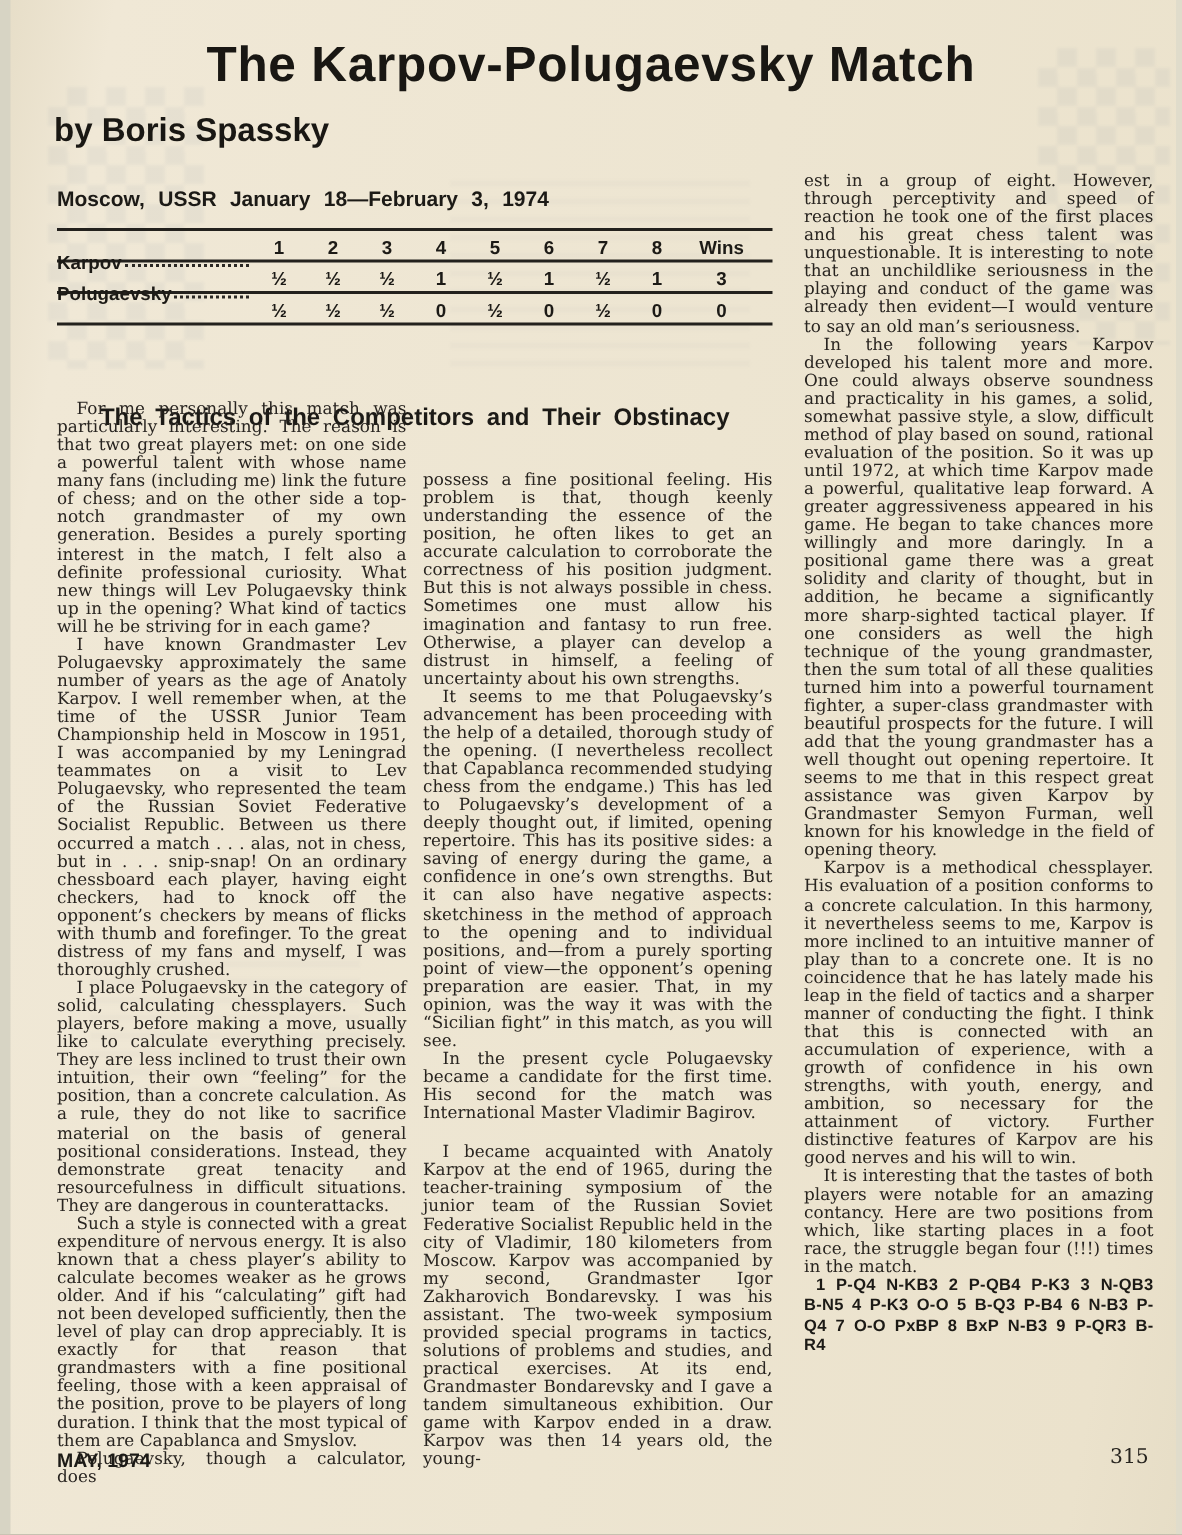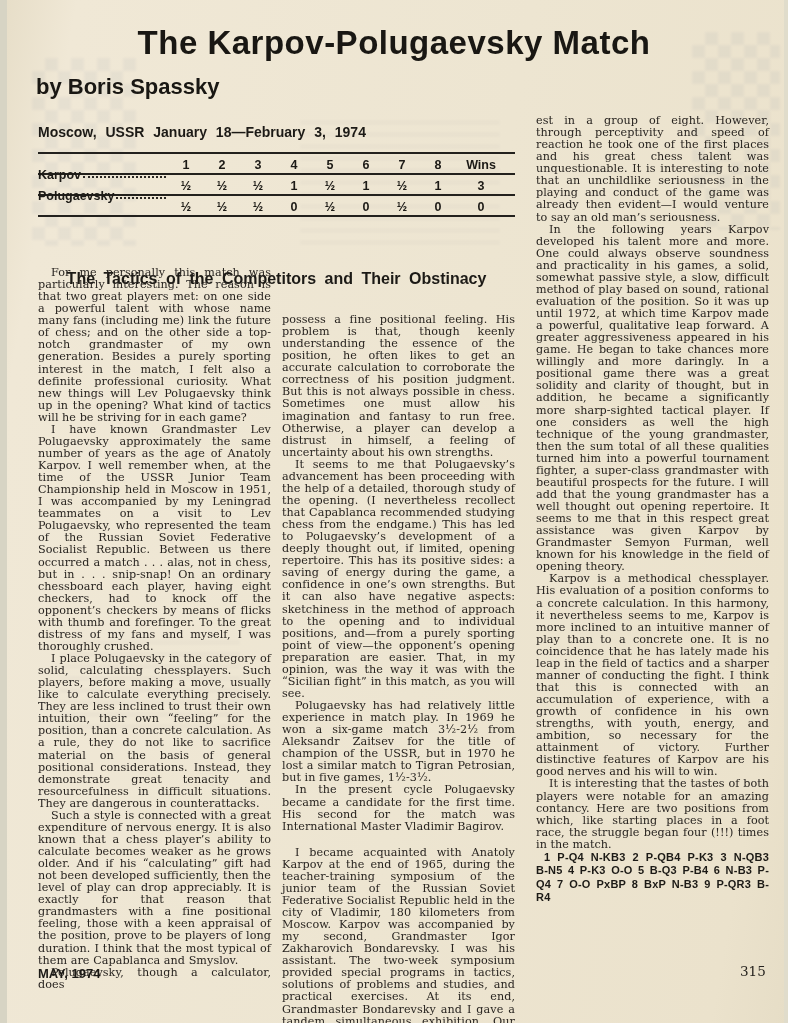--- a/index.html
+++ b/index.html
@@ -155,21 +155,20 @@
     <p>For me personally this match was particularly interesting. The reason is that two great players met: on one side a powerful talent with whose name many fans (including me) link the future of chess; and on the other side a top-notch grandmaster of my own generation. Besides a purely sporting interest in the match, I felt also a definite professional curiosity. What new things will Lev Polugaevsky think up in the opening? What kind of tactics will he be striving for in each game?</p>
     <p>I have known Grandmaster Lev Polugaevsky approximately the same number of years as the age of Anatoly Karpov. I well remember when, at the time of the USSR Junior Team Championship held in Moscow in 1951, I was accompanied by my Leningrad teammates on a visit to Lev Polugaevsky, who represented the team of the Russian Soviet Federative Socialist Republic. Between us there occurred a match . . . alas, not in chess, but in . . . snip-snap! On an ordinary chessboard each player, having eight checkers, had to knock off the opponent’s checkers by means of flicks with thumb and forefinger. To the great distress of my fans and myself, I was thoroughly crushed.</p>
     <p>I place Polugaevsky in the category of solid, calculating chessplayers. Such players, before making a move, usually like to calculate everything precisely. They are less inclined to trust their own intuition, their own “feeling” for the position, than a concrete calculation. As a rule, they do not like to sacrifice material on the basis of general positional considerations. Instead, they demonstrate great tenacity and resourcefulness in difficult situations. They are dangerous in counterattacks.</p>
     <p>Such a style is connected with a great expenditure of nervous energy. It is also known that a chess player’s ability to calculate becomes weaker as he grows older. And if his “calculating” gift had not been developed sufficiently, then the level of play can drop appreciably. It is exactly for that reason that grandmasters with a fine positional feeling, those with a keen appraisal of the position, prove to be players of long duration. I think that the most typical of them are Capablanca and Smyslov.</p>
     <p>Polugaevsky, though a calculator, does</p>
   </div>
 
   <div class="col col2">
     <p class="noindent">possess a fine positional feeling. His problem is that, though keenly understanding the essence of the position, he often likes to get an accurate calculation to corroborate the correctness of his position judgment. But this is not always possible in chess. Sometimes one must allow his imagination and fantasy to run free. Otherwise, a player can develop a distrust in himself, a feeling of uncertainty about his own strengths.</p>
     <p>It seems to me that Polugaevsky’s advancement has been proceeding with the help of a detailed, thorough study of the opening. (I nevertheless recollect that Capablanca recommended studying chess from the endgame.) This has led to Polugaevsky’s development of a deeply thought out, if limited, opening repertoire. This has its positive sides: a saving of energy during the game, a confidence in one’s own strengths. But it can also have negative aspects: sketchiness in the method of approach to the opening and to individual positions, and—from a purely sporting point of view—the opponent’s opening preparation are easier. That, in my opinion, was the way it was with the “Sicilian fight” in this match, as you will see.</p>
-    <p>Polugaevsky has had relatively little experience in match play. In 1969 he won a six-game match 3½-2½ from Aleksandr Zaitsev for the title of champion of the USSR, but in 1970 he lost a similar match to Tigran Petrosian, but in five games, 1½-3½.</p>
     <p>In the present cycle Polugaevsky became a candidate for the first time. His second for the match was International Master Vladimir Bagirov.</p>
     <p class="gap-before">I became acquainted with Anatoly Karpov at the end of 1965, during the teacher-training symposium of the junior team of the Russian Soviet Federative Socialist Republic held in the city of Vladimir, 180 kilometers from Moscow. Karpov was accompanied by my second, Grandmaster Igor Zakharovich Bondarevsky. I was his assistant. The two-week symposium provided special programs in tactics, solutions of problems and studies, and practical exercises. At its end, Grandmaster Bondarevsky and I gave a tandem simultaneous exhibition. Our game with Karpov ended in a draw. Karpov was then 14 years old, the young-</p>
   </div>
 
   <div class="col col3">
     <p class="noindent">est in a group of eight. However, through perceptivity and speed of reaction he took one of the first places and his great chess talent was unquestionable. It is interesting to note that an unchildlike seriousness in the playing and conduct of the game was already then evident—I would venture to say an old man’s seriousness.</p>
     <p>In the following years Karpov developed his talent more and more. One could always observe soundness and practicality in his games, a solid, somewhat passive style, a slow, difficult method of play based on sound, rational evaluation of the position. So it was up until 1972, at which time Karpov made a powerful, qualitative leap forward. A greater aggressiveness appeared in his game. He began to take chances more willingly and more daringly. In a positional game there was a great solidity and clarity of thought, but in addition, he became a significantly more sharp-sighted tactical player. If one considers as well the high technique of the young grandmaster, then the sum total of all these qualities turned him into a powerful tournament fighter, a super-class grandmaster with beautiful prospects for the future. I will add that the young grandmaster has a well thought out opening repertoire. It seems to me that in this respect great assistance was given Karpov by Grandmaster Semyon Furman, well known for his knowledge in the field of opening theory.</p>
     <p>Karpov is a methodical chessplayer. His evaluation of a position conforms to a concrete calculation. In this harmony, it nevertheless seems to me, Karpov is more inclined to an intuitive manner of play than to a concrete one. It is no coincidence that he has lately made his leap in the field of tactics and a sharper manner of conducting the fight. I think that this is connected with an accumulation of experience, with a growth of confidence in his own strengths, with youth, energy, and ambition, so necessary for the attainment of victory. Further distinctive features of Karpov are his good nerves and his will to win.</p>
     <p>It is interesting that the tastes of both players were notable for an amazing contancy. Here are two positions from which, like starting places in a foot race, the struggle began four (!!!) times in the match.</p>
     <p class="moves">1 P-Q4 N-KB3 2 P-QB4 P-K3 3 N-QB3 B-N5 4 P-K3 O-O 5 B-Q3 P-B4 6 N-B3 P-Q4 7 O-O PxBP 8 BxP N-B3 9 P-QR3 B-R4</p>

